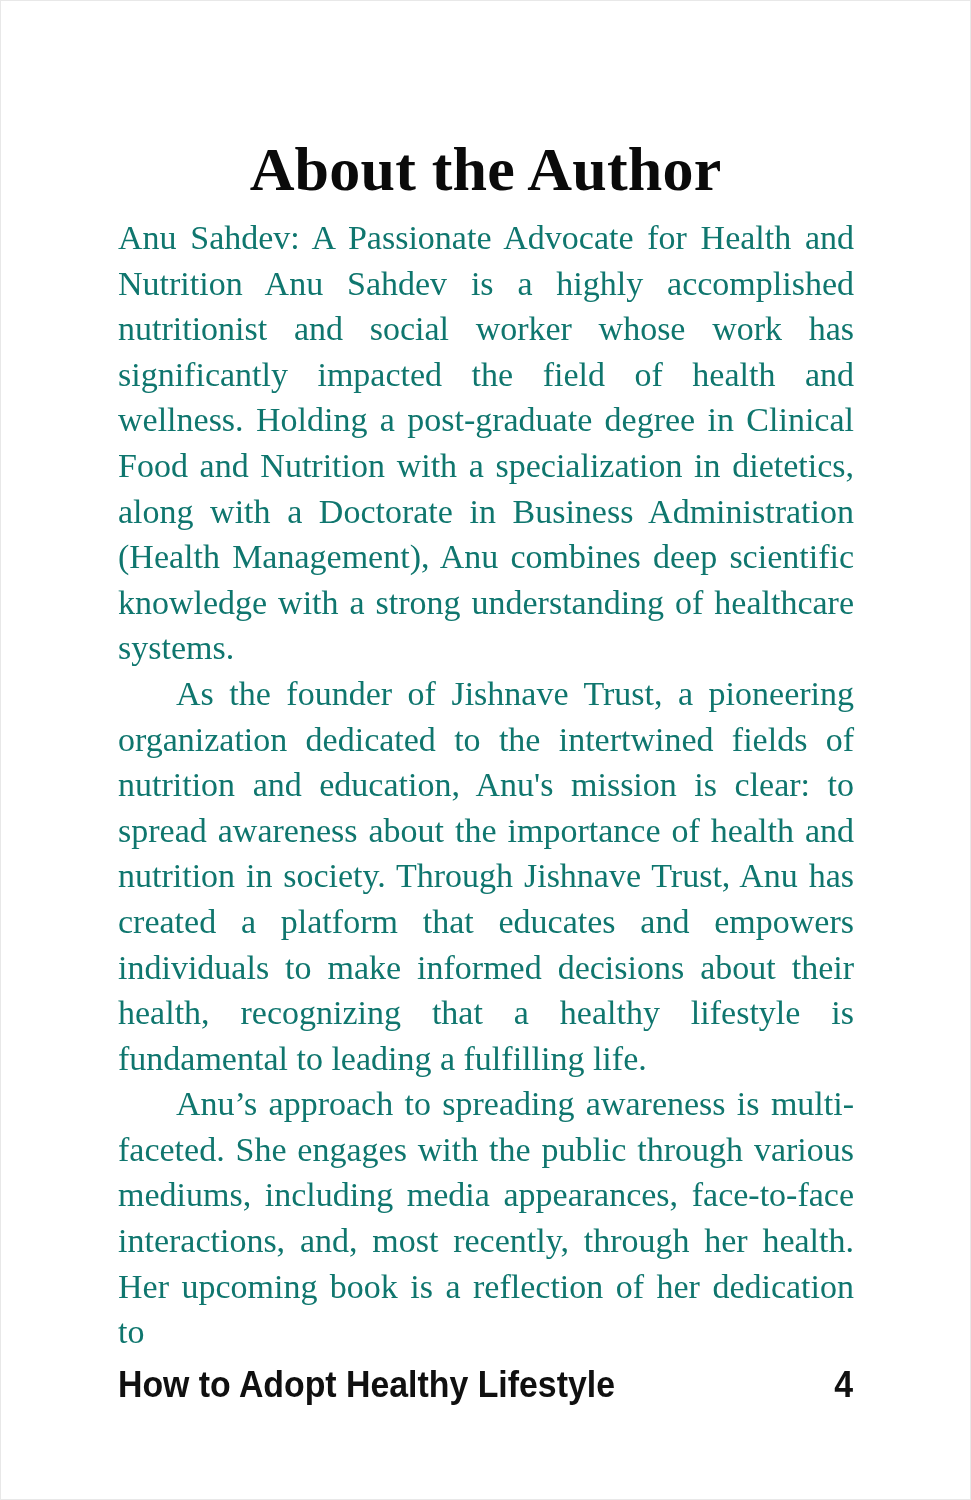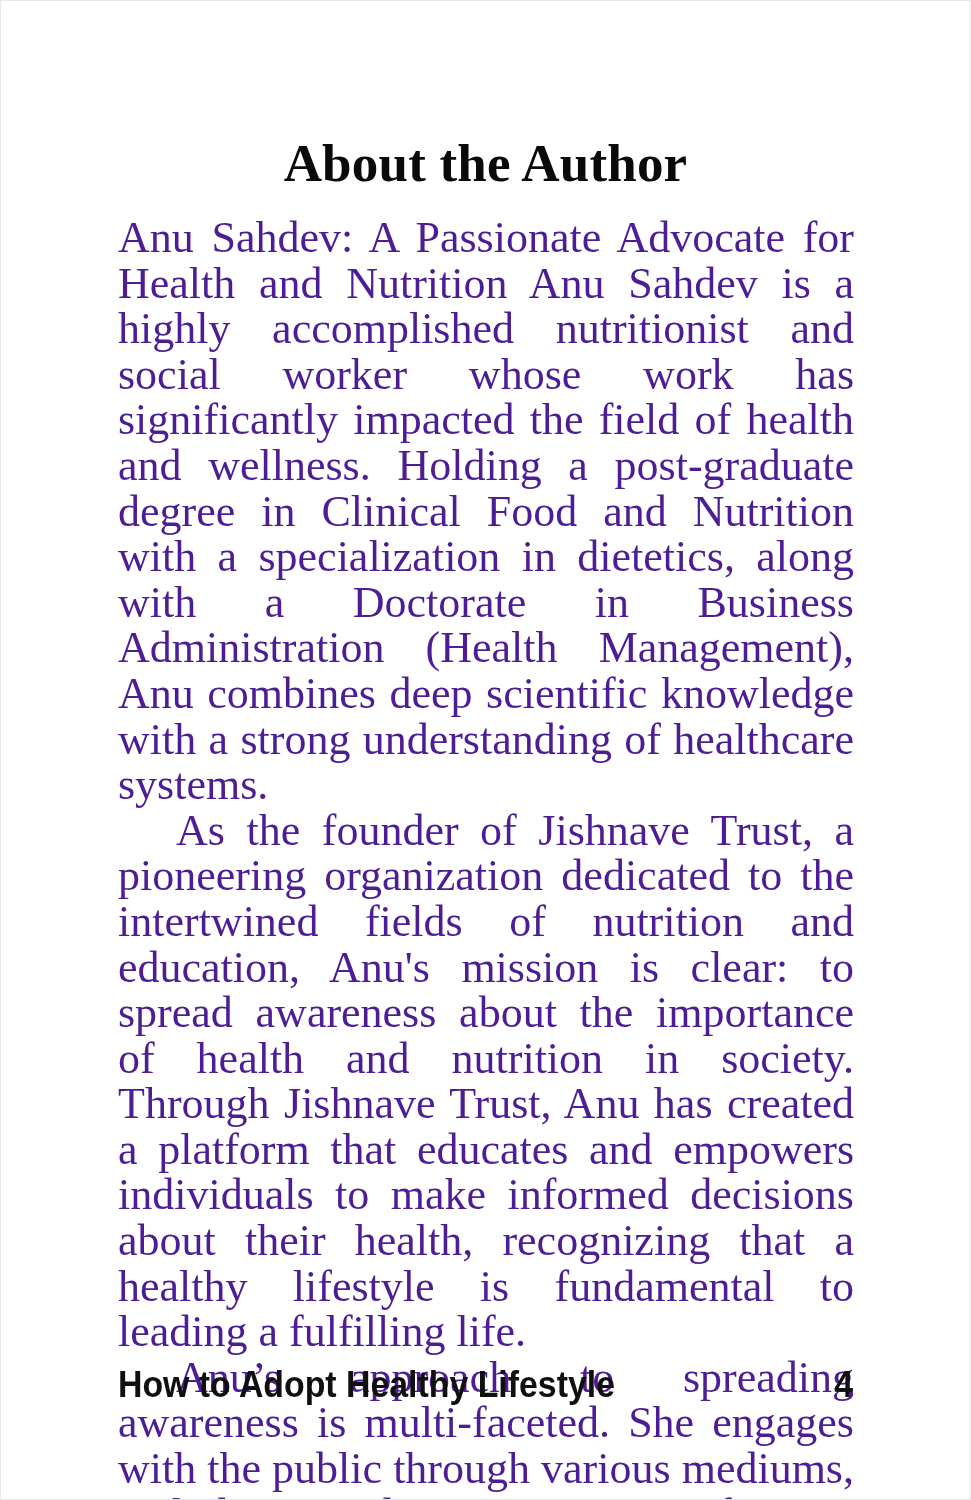--- a/index.html
+++ b/index.html
@@ -21,40 +21,40 @@
 
   
   .page-title {
     position: absolute;
     left: 0;
     right: 0;
     top: 96px;
     text-align: center;
     font-family: "Liberation Serif", "DejaVu Serif", serif;
     font-weight: bold;
-    font-size: 53px;
+    font-size: 62px;
     line-height: 60px;
     color: #0a0a0a;
     letter-spacing: 0.2px;
   }
 
   
   .body-column {
     position: absolute;
     left: 117px;
     top: 214px;
     width: 736px;
   }
 
   .para {
     margin: 0;
     font-family: "Liberation Serif", "DejaVu Serif", serif;
-    font-size: 44px;
+    font-size: 34px;
     line-height: 45.6px;
-    color: #4c1d95;
+    color: #0f766e;
     text-align: justify;
     text-justify: inter-word;
     -webkit-hyphens: none;
     hyphens: none;
     word-spacing: 0px;
   }
 
   .para.indent {
     text-indent: 58px;
   }
@@ -98,21 +98,21 @@
 <div class="page">
 
   <h1 class="page-title">About the Author</h1>
 
   <div class="body-column">
 
     <p class="para">Anu Sahdev: A Passionate Advocate for Health and Nutrition Anu Sahdev is a highly accomplished nutritionist and social worker whose work has significantly impacted the field of health and wellness. Holding a post-graduate degree in Clinical Food and Nutrition with a specialization in dietetics, along with a Doctorate in Business Administration (Health Management), Anu combines deep scientific knowledge with a strong understanding of healthcare systems.</p>
 
     <p class="para indent">As the founder of Jishnave Trust, a pioneering organization dedicated to the intertwined fields of nutrition and education, Anu's mission is clear: to spread awareness about the importance of health and nutrition in society. Through Jishnave Trust, Anu has created a platform that educates and empowers individuals to make informed decisions about their health, recognizing that a healthy lifestyle is fundamental to leading a fulfilling life.</p>
 
-    <p class="para indent continued">Anu’s approach to spreading awareness is multi-faceted. She engages with the public through various mediums, including media appearances, face-to-face interactions, and, most recently, through her writing. Her upcoming book is a reflection of her dedication to</p>
+    <p class="para indent continued">Anu’s approach to spreading awareness is multi-faceted. She engages with the public through various mediums, including media appearances, face-to-face interactions, and, most recently, through her health. Her upcoming book is a reflection of her dedication to</p>
 
   </div>
 
   <div class="page-footer">
     <span class="footer-title">How to Adopt Healthy Lifestyle</span>
     <span class="footer-page-number">4</span>
   </div>
 
 </div>
 

